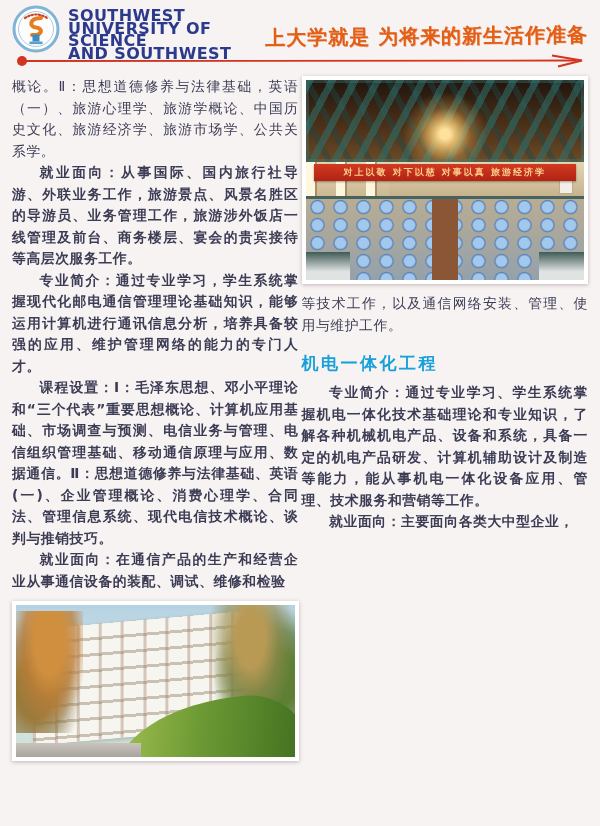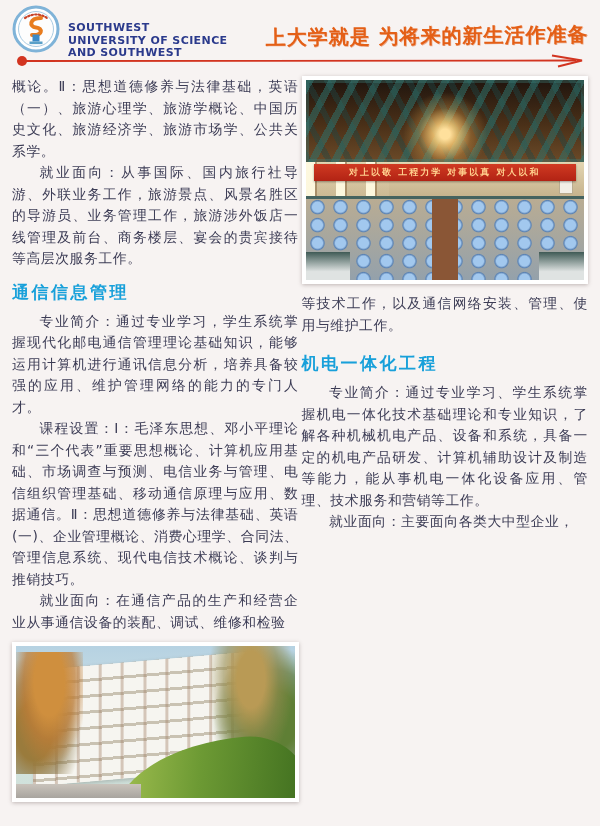--- a/index.html
+++ b/index.html
@@ -11,30 +11,30 @@
   .page{
     width:600px;height:826px;overflow:hidden;position:relative;
     background:var(--page-bg);
     font-family:"DejaVu Sans","Liberation Sans",sans-serif;
     color:var(--body-text);
   }
   
   .hdr{display:flex;align-items:flex-start;padding:5px 12px 0 12px;height:54px;}
   .logo{width:48px;height:48px;flex:0 0 48px;}
   .uniname{margin-left:8px;font-weight:bold;color:var(--university-navy);
-    font-size:11px;line-height:12.5px;letter-spacing:.4px;padding-top:5px;margin-top:12px;}
+    font-size:16px;line-height:12.5px;letter-spacing:.4px;padding-top:5px;}
   .slogan{flex:1;text-align:right;color:var(--slogan-orange);font-weight:bold;
     font-size:20px;letter-spacing:1px;padding-top:18px;transform:rotate(-.6deg);
     text-shadow:.6px .6px 0 rgba(220,80,10,.45);white-space:nowrap;}
   .divider{display:block;margin:0 0 0 0;width:600px;height:14px;}
   
   .cols{display:flex;gap:3px;padding:8px 12px 0 12px;}
   .col{flex:1;min-width:0;}
   .para{font-size:13.8px;line-height:21.5px;text-align:justify;letter-spacing:.6px;}
-  .para.indent{text-indent:2em;}
+  .para.indent{text-indent:2em;font-weight:bold;}
   .section-title{color:var(--section-accent);font-size:17px;letter-spacing:2.5px;
     font-weight:bold;margin:11px 0 7px 0;}
   .right .section-title{margin-top:16px;}
   
   .photo{background:#fff;padding:4px;box-shadow:0 1px 4px rgba(90,70,70,.35);
     position:relative;}
   .photo-inner{position:relative;overflow:hidden;width:100%;}
   
   .hall{height:200px;background:#cbb995;}
   .hall-ceiling{position:absolute;top:0;left:0;right:0;height:41%;
@@ -118,21 +118,20 @@
     <line x1="26" y1="7" x2="576" y2="6.5" stroke="var(--divider-red)" stroke-width="1.8"></line>
     <polyline points="552,1.5 582,6.5 558,12.5" fill="none" stroke="var(--divider-red)" stroke-width="2"></polyline>
   </svg>
 
   <main class="cols">
 
     <div class="col left">
       <p class="para">概论。Ⅱ：思想道德修养与法律基础，英语（一）、旅游心理学、旅游学概论、中国历史文化、旅游经济学、旅游市场学、公共关系学。</p>
       <p class="para indent">就业面向：从事国际、国内旅行社导游、外联业务工作，旅游景点、风景名胜区的导游员、业务管理工作，旅游涉外饭店一线管理及前台、商务楼层、宴会的贵宾接待等高层次服务工作。</p>
 
-      <h2 class="section-title">通信信息管理</h2>
       <p class="para indent">专业简介：通过专业学习，学生系统掌握现代化邮电通信管理理论基础知识，能够运用计算机进行通讯信息分析，培养具备较强的应用、维护管理网络的能力的专门人才。</p>
       <p class="para indent">课程设置：Ⅰ：毛泽东思想、邓小平理论和“三个代表”重要思想概论、计算机应用基础、市场调查与预测、电信业务与管理、电信组织管理基础、移动通信原理与应用、数据通信。Ⅱ：思想道德修养与法律基础、英语(一)、企业管理概论、消费心理学、合同法、管理信息系统、现代电信技术概论、谈判与推销技巧。</p>
       <p class="para indent">就业面向：在通信产品的生产和经营企业从事通信设备的装配、调试、维修和检验</p>
 
       <figure class="photo">
         <div class="photo-inner bld">
           <div class="bld-facade"></div>
           <div class="bld-tree-left"></div>
           <div class="bld-tree-right"></div>
           <div class="bld-lawn"></div>
@@ -141,21 +140,21 @@
       </figure>
     </div>
 
     <div class="col right">
       <figure class="photo">
         <div class="photo-inner hall">
           <div class="hall-ceiling"></div>
           <div class="hall-wall"></div>
           <div class="hall-windows"></div>
           <div class="hall-ac"></div>
-          <div class="hall-banner">对上以敬 工程力学 对事以真 对人以和</div>
+          <div class="hall-banner">对上以敬 对下以慈 对事以真 旅游经济学</div>
           <div class="hall-seats"></div>
           <div class="hall-desk-l"></div>
           <div class="hall-desk-r"></div>
         </div>
       </figure>
 
       <p class="para">等技术工作，以及通信网络安装、管理、使用与维护工作。</p>
 
       <h2 class="section-title">机电一体化工程</h2>
       <p class="para indent">专业简介：通过专业学习、学生系统掌握机电一体化技术基础理论和专业知识，了解各种机械机电产品、设备和系统，具备一定的机电产品研发、计算机辅助设计及制造等能力，能从事机电一体化设备应用、管理、技术服务和营销等工作。</p>

